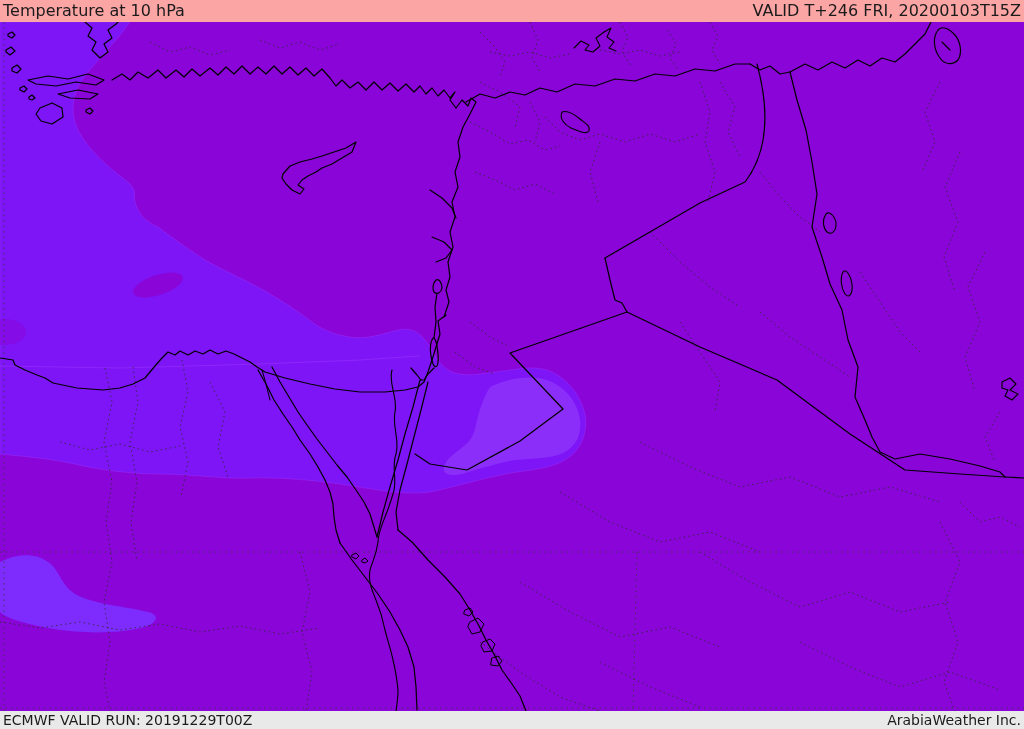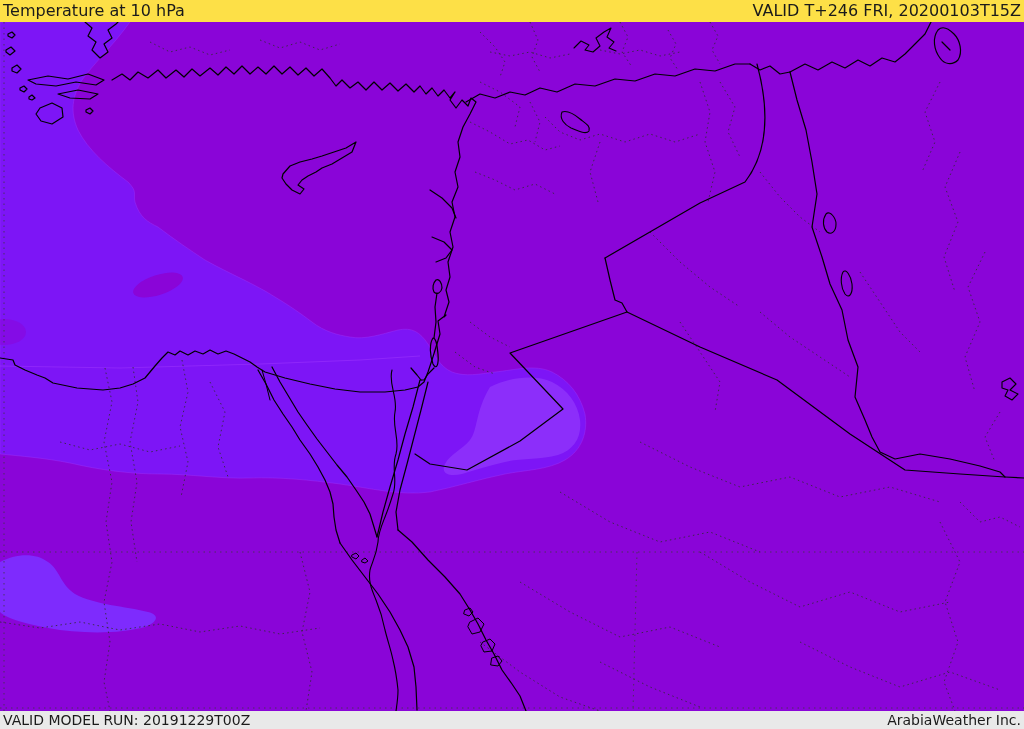--- a/index.html
+++ b/index.html
@@ -26,21 +26,21 @@
   .bar.bottom{height:18px;font-size:14px;padding:0 3px;}
   .bar span{white-space:nowrap;line-height:1;}
   .mapwrap{flex:1 1 auto;position:relative;}
   svg{display:block;}
 </style>
 </head>
 <body>
 
 <div class="screen">
 
-  <div class="bar top" style="background: #fde047;">
+  <div class="bar top" style="background: #fca5a5;">
     <span>Temperature at 10 hPa</span>
     <span>VALID T+246 FRI, 20200103T15Z</span>
   </div>
 
   <div class="mapwrap">
   <svg width="1024" height="689" viewBox="0 0 1024 689" preserveAspectRatio="none">
 
     <g>
       <rect x="0" y="0" width="1024" height="689" fill="#8A05D8"></rect>
       <path stroke-opacity="0.35" stroke-width="1" d="M 0,0 L 130,0
@@ -203,17 +203,17 @@
 
       <path d="M 340,521 L 352,538 365,555 378,572 390,590 400,608 408,625 414,645 416,665 417,688"></path>
       <path d="M 398,508 L 412,520 428,538 445,555 460,572 470,588 478,602 486,618 494,632 502,648 512,662 520,674 526,689"></path>
       <path stroke-width="1" d="M 465,588 l 5,-2 3,4 -4,4 -5,-2 z M 470,600 l 8,-4 6,6 -4,8 -8,2 -4,-7 z M 483,620 l 7,-3 5,5 -3,7 -8,1 -3,-6 z M 492,636 l 6,-2 4,5 -4,5 -7,-1 z"></path>
       <path stroke-width="1" d="M 352,533 l 4,-2 3,3 -3,3 -4,-2 z M 362,538 l 3,-2 3,3 -3,2 -3,-1 z"></path>
     </g>
   </svg>
   </div>
 
   <div class="bar bottom" style="background: rgb(233, 233, 233);">
-    <span>VALID MODEL RUN: 20191229T00Z</span>
+    <span>ECMWF VALID RUN: 20191229T00Z</span>
     <span>ArabiaWeather Inc.</span>
   </div>
 
 </div>
 
 </body></html>

